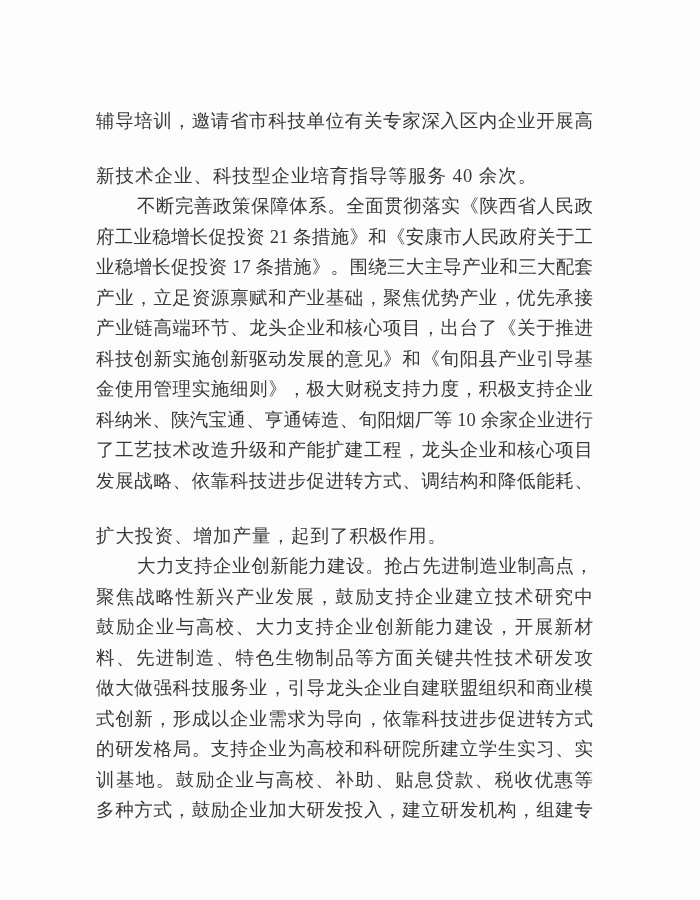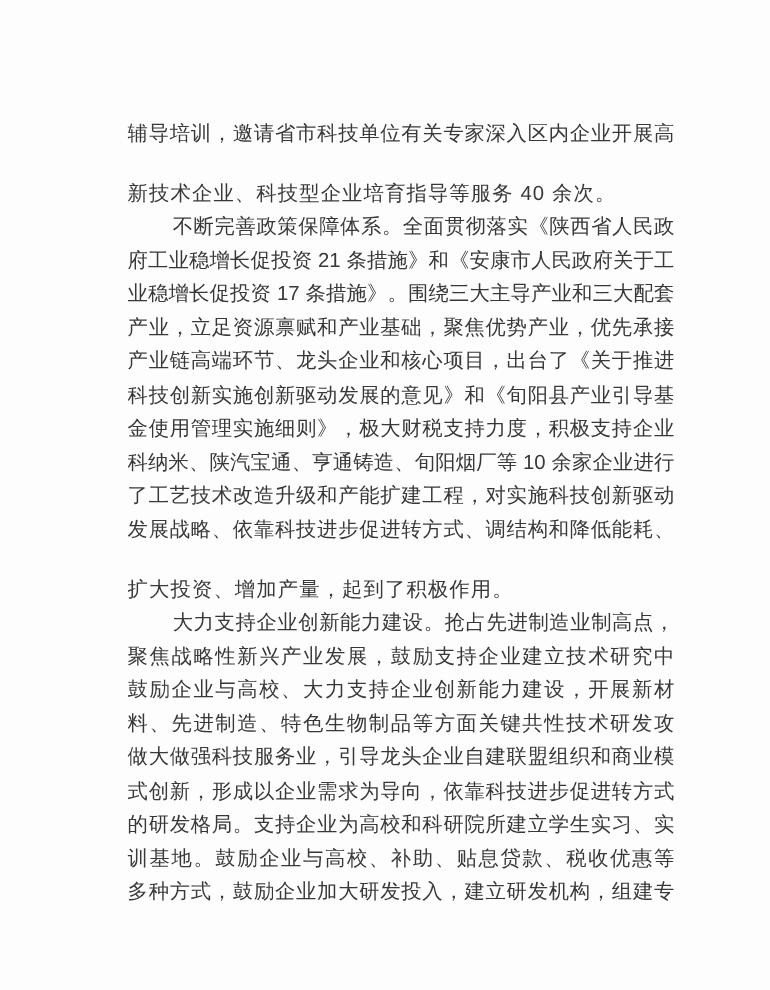--- a/index.html
+++ b/index.html
@@ -8,25 +8,25 @@
   }
   .page {
     position: relative;
     width: 700px;
     height: 900px;
     background: #fdfdfd;
     overflow: hidden;
   }
   .text-block {
     position: absolute;
-    left: 116px;
+    left: 96px;
     top: 106px;
     width: 497px;
     color: #383838;
-    font-family: Liberation Sans, sans-serif;
+    font-family: Liberation Serif, serif;
     font-size: 18.5px;
   }
   .para {
     margin: 0;
     padding: 0;
   }
   .line {
     height: 30.55px;
     line-height: 30.55px;
     text-align: justify;
@@ -57,21 +57,21 @@
 
     <section class="para">
       <div class="line indent">不断完善政策保障体系。全面贯彻落实《陕西省人民政</div>
       <div class="line">府工业稳增长促投资 21 条措施》和《安康市人民政府关于工</div>
       <div class="line">业稳增长促投资 17 条措施》。围绕三大主导产业和三大配套</div>
       <div class="line">产业，立足资源禀赋和产业基础，聚焦优势产业，优先承接</div>
       <div class="line">产业链高端环节、龙头企业和核心项目，出台了《关于推进</div>
       <div class="line">科技创新实施创新驱动发展的意见》和《旬阳县产业引导基</div>
       <div class="line">金使用管理实施细则》，极大财税支持力度，积极支持企业加</div>
       <div class="line">科纳米、陕汽宝通、亨通铸造、旬阳烟厂等 10 余家企业进行</div>
-      <div class="line">了工艺技术改造升级和产能扩建工程，对实施科技创新驱动</div>
+      <div class="line">了工艺技术改造升级和产能扩建工程，龙头企业和核心项目</div>
       <div class="line">发展战略、依靠科技进步促进转方式、调结构和降低能耗、</div>
       <div class="line ragged">扩大投资、增加产量，起到了积极作用。</div>
     </section>
 
     <section class="para">
       <div class="line indent">大力支持企业创新能力建设。抢占先进制造业制高点，</div>
       <div class="line">聚焦战略性新兴产业发展，鼓励支持企业建立技术研究中心，</div>
       <div class="line">鼓励企业与高校、大力支持企业创新能力建设，开展新材</div>
       <div class="line">料、先进制造、特色生物制品等方面关键共性技术研发攻关，</div>
       <div class="line">做大做强科技服务业，引导龙头企业自建联盟组织和商业模</div>

